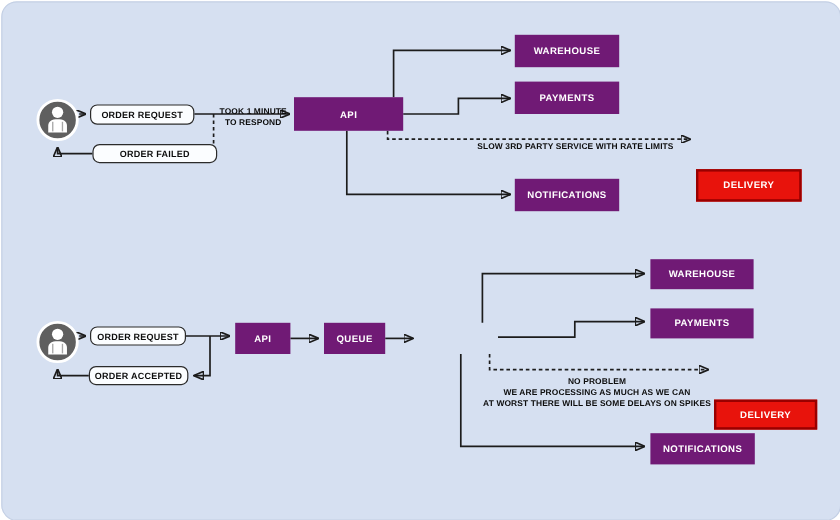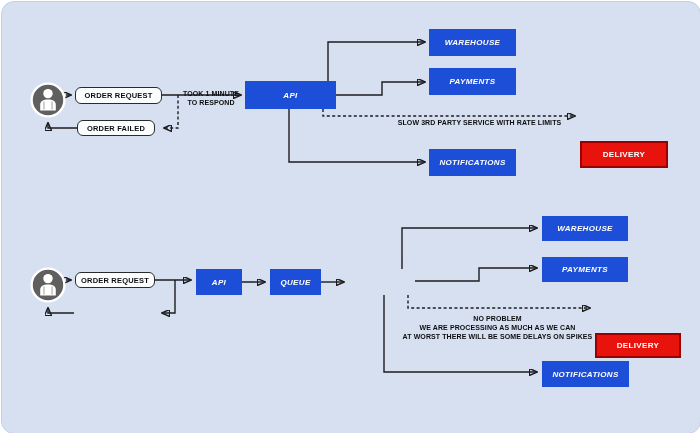--- a/index.html
+++ b/index.html
@@ -7,21 +7,21 @@
   .canvas{
     position:relative;width:698px;height:431px;margin:1px;
     background:#d6e0f1;border-radius:13px;overflow:hidden;
     border:1px solid #c3cfe4;
   }
   .wires{position:absolute;left:0;top:0;width:700px;height:433px;}
   .wires path{fill:none;stroke:#1c1c1c;stroke-width:1.4;}
   .wires path.dashed{stroke-dasharray:3 2.4;}
   .node{position:absolute;display:flex;align-items:center;justify-content:center;
         box-sizing:border-box;text-align:center;font-weight:bold;}
-  .service{background:#1d4ed8;color:#ffffff;font-size:8px;letter-spacing:.35px;font-style:italic;}
+  .service{background:#701a75;color:#ffffff;font-size:8px;letter-spacing:.35px;}
   .danger{background:#e8130c;border:2px solid #990000;color:#ffffff;font-size:8px;letter-spacing:.35px;margin-top:38px;}
   .message{background:#fbfdff;border:1.5px solid #2b2b2b;border-radius:6px;
            color:#0d0d0d;font-size:7.5px;letter-spacing:.2px;}
   .note{position:absolute;color:#0d0d0d;font-size:7px;font-weight:bold;
         line-height:9px;text-align:center;letter-spacing:.1px;}
   .actor{position:absolute;width:36px;height:36px;}
 </style>
 </head>
 <body>
 
@@ -58,21 +58,21 @@
   <svg class="actor" style="left:28px;top:80px" viewBox="0 0 36 36">
     <circle cx="18" cy="18" r="16.4" fill="#5f5f5f" stroke="#ffffff" stroke-width="2.4"></circle>
     <circle cx="18" cy="11.6" r="4.7" fill="#ffffff"></circle>
     <path d="M10.2,28.5 V22.8 C10.2,19 13.2,17.4 18,17.4 C22.8,17.4 25.8,19 25.8,22.8 V28.5 Z" fill="#ffffff"></path>
     <rect x="13.4" y="19.5" width="1.1" height="8" fill="#5f5f5f" opacity="0.55"></rect>
     <rect x="21.5" y="19.5" width="1.1" height="8" fill="#5f5f5f" opacity="0.55"></rect>
   </svg>
 
   <div class="node message" style="left:73px;top:85px;width:87px;height:17px">ORDER REQUEST</div>
 
-  <div class="node message" style="left:75px;top:118px;width:78px;height:16px">ORDER FAILED</div>
+  <div class="node message" style="left:75px;top:118px;width:104px;height:16px">ORDER FAILED</div>
 
   <div class="note" style="left:166px;top:87px;width:86px">
     <div>TOOK 1 MINUTE</div>
     <div>TO RESPOND</div>
   </div>
 
   <div class="node service" style="left:243px;top:79px;width:91px;height:28px">API</div>
 
   <div class="node service" style="left:427px;top:27px;width:87px;height:27px">WAREHOUSE</div>
 
@@ -87,20 +87,21 @@
   <svg class="actor" style="left:28px;top:265px" viewBox="0 0 36 36">
     <circle cx="18" cy="18" r="16.4" fill="#5f5f5f" stroke="#ffffff" stroke-width="2.4"></circle>
     <circle cx="18" cy="11.6" r="4.7" fill="#ffffff"></circle>
     <path d="M10.2,28.5 V22.8 C10.2,19 13.2,17.4 18,17.4 C22.8,17.4 25.8,19 25.8,22.8 V28.5 Z" fill="#ffffff"></path>
     <rect x="13.4" y="19.5" width="1.1" height="8" fill="#5f5f5f" opacity="0.55"></rect>
     <rect x="21.5" y="19.5" width="1.1" height="8" fill="#5f5f5f" opacity="0.55"></rect>
   </svg>
 
   <div class="node message" style="left:73px;top:270px;width:80px;height:16px">ORDER REQUEST</div>
 
+  <div class="node message" style="left:72px;top:303px;width:83px;height:16px">ORDER ACCEPTED</div>
 
   <div class="node service" style="left:194px;top:267px;width:46px;height:26px">API</div>
 
   <div class="node service" style="left:268px;top:267px;width:51px;height:26px">QUEUE</div>
 
 
   <div class="node service" style="left:540px;top:214px;width:86px;height:25px">WAREHOUSE</div>
 
   <div class="node service" style="left:540px;top:255px;width:86px;height:25px">PAYMENTS</div>
 

